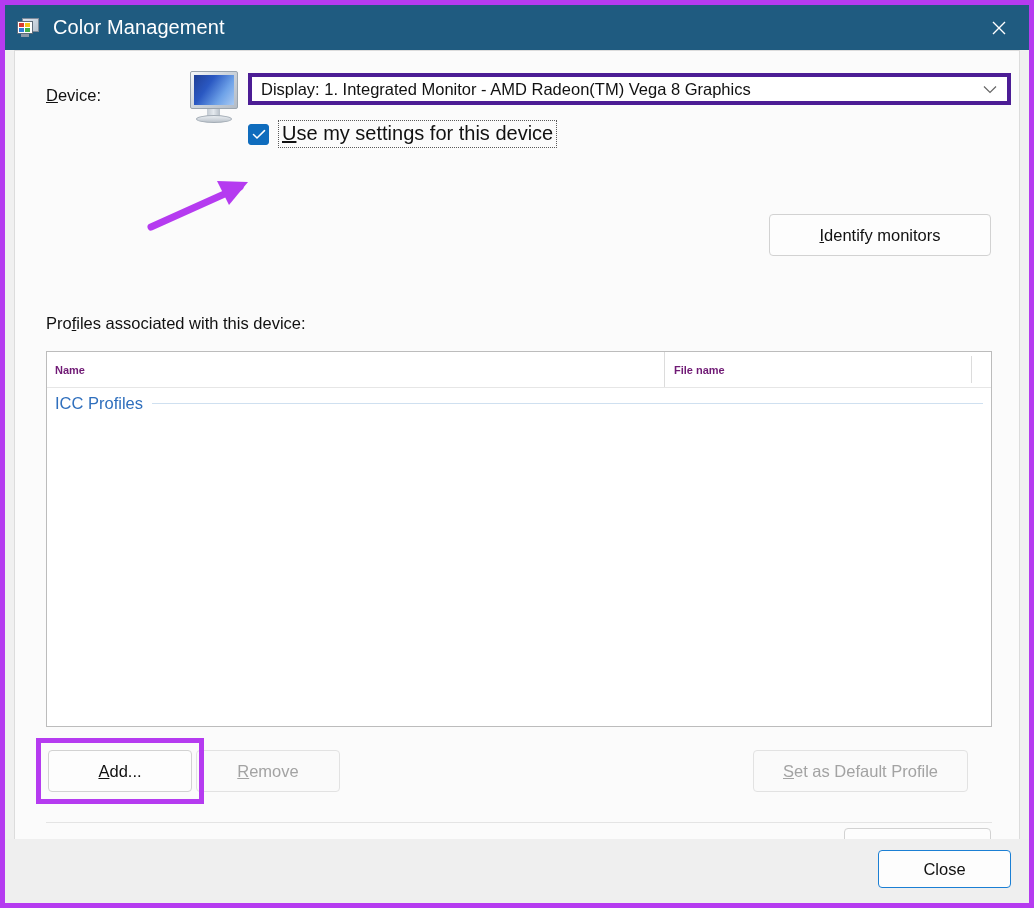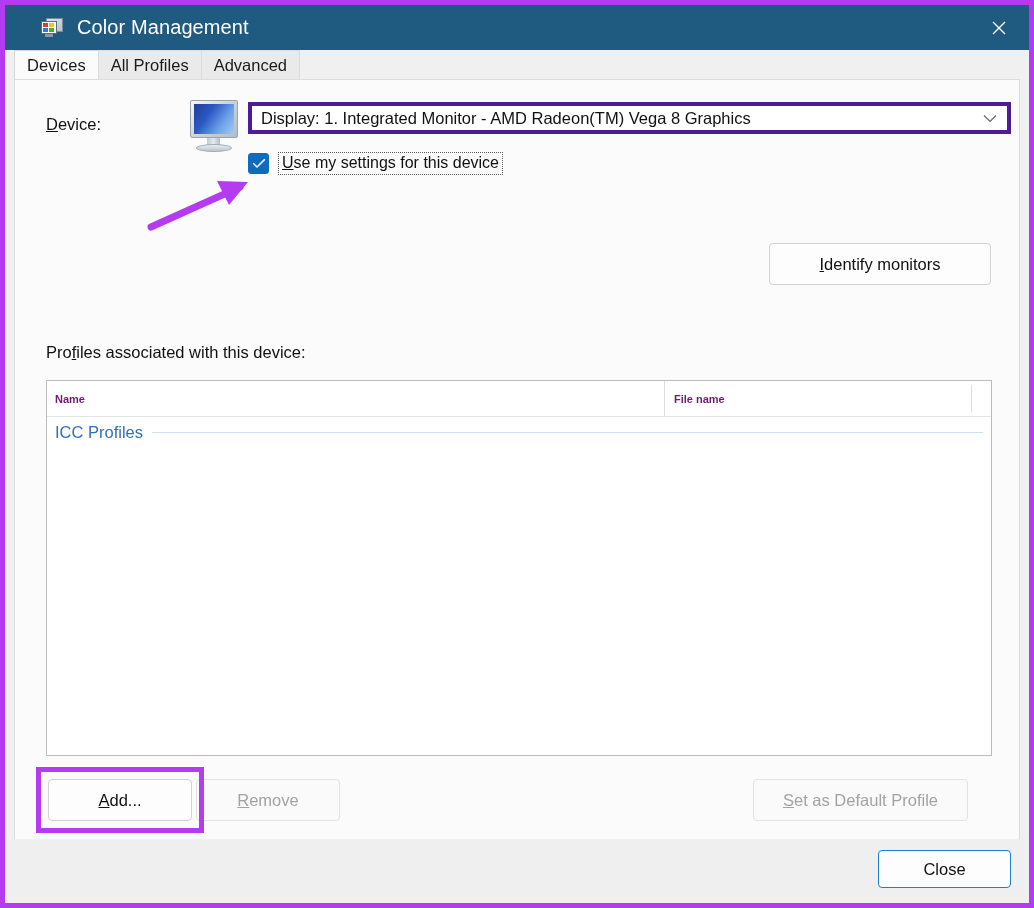--- a/index.html
+++ b/index.html
@@ -35,21 +35,20 @@
     overflow: hidden;
   }
 
   
   #title-bar {
     position: relative;
     height: 45px;
     background: #1f5b80;
     display: flex;
     align-items: center;
-    padding-left: 24px;
   }
   #app-icon {
     width: 24px; height: 24px;
     margin-left: 11px;
     position: relative;
     flex: none;
   }
   #app-icon .mon-back {
     position: absolute;
     left: 6px; top: 2px;
@@ -217,21 +216,21 @@
     background: #0f6cbd;
     border: 1px solid #0f6cbd;
     border-radius: 3px;
     box-sizing: border-box;
     display: flex;
     align-items: center;
     justify-content: center;
     flex: none;
   }
   #use-settings-label {
-    font-size: 16px;
+    font-size: 20px;
     color: #111;
     margin-left: 9px;
     padding: 1px 3px 2px 3px;
     border: 1px dotted #5a5a5a;
     white-space: nowrap;
   }
   .accel { text-decoration: underline; }
 
   #identify-monitors-button {
     position: absolute;
@@ -434,31 +433,20 @@
       <div class="mon-foot"></div>
     </div>
     <div id="title-text">Color Management</div>
     <div id="close-window-button">
       <svg width="20" height="20" viewBox="0 0 20 20">
         <path d="M4 4 L16 16 M16 4 L4 16" stroke="#ffffff" stroke-width="1.4" fill="none"></path>
       </svg>
     </div>
   </div>
 
-  <div id="tab-strip">
-    <div class="tab selected">
-      <span>Devices</span>
-    </div>
-    <div class="tab">
-      <span>All Profiles</span>
-    </div>
-    <div class="tab">
-      <span>Advanced</span>
-    </div>
-  </div>
 
   <div id="tab-panel">
 
     <div id="device-row">
       <div id="device-label"><span class="accel">D</span><span>evice:</span></div>
 
       <div id="monitor-icon">
         <div class="screen-frame">
             <div class="screen-inner"></div>
           </div>

